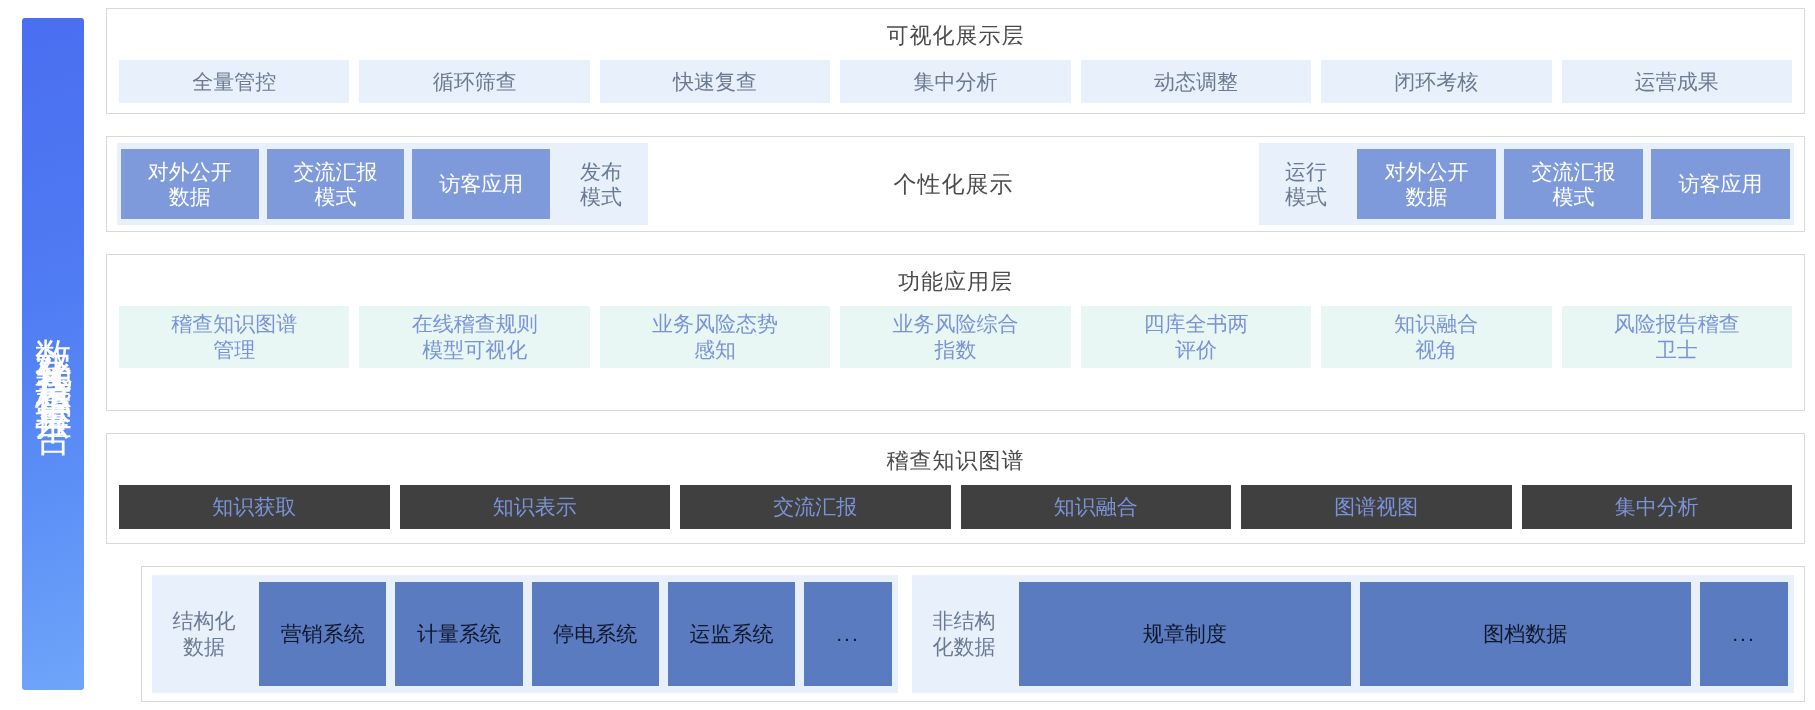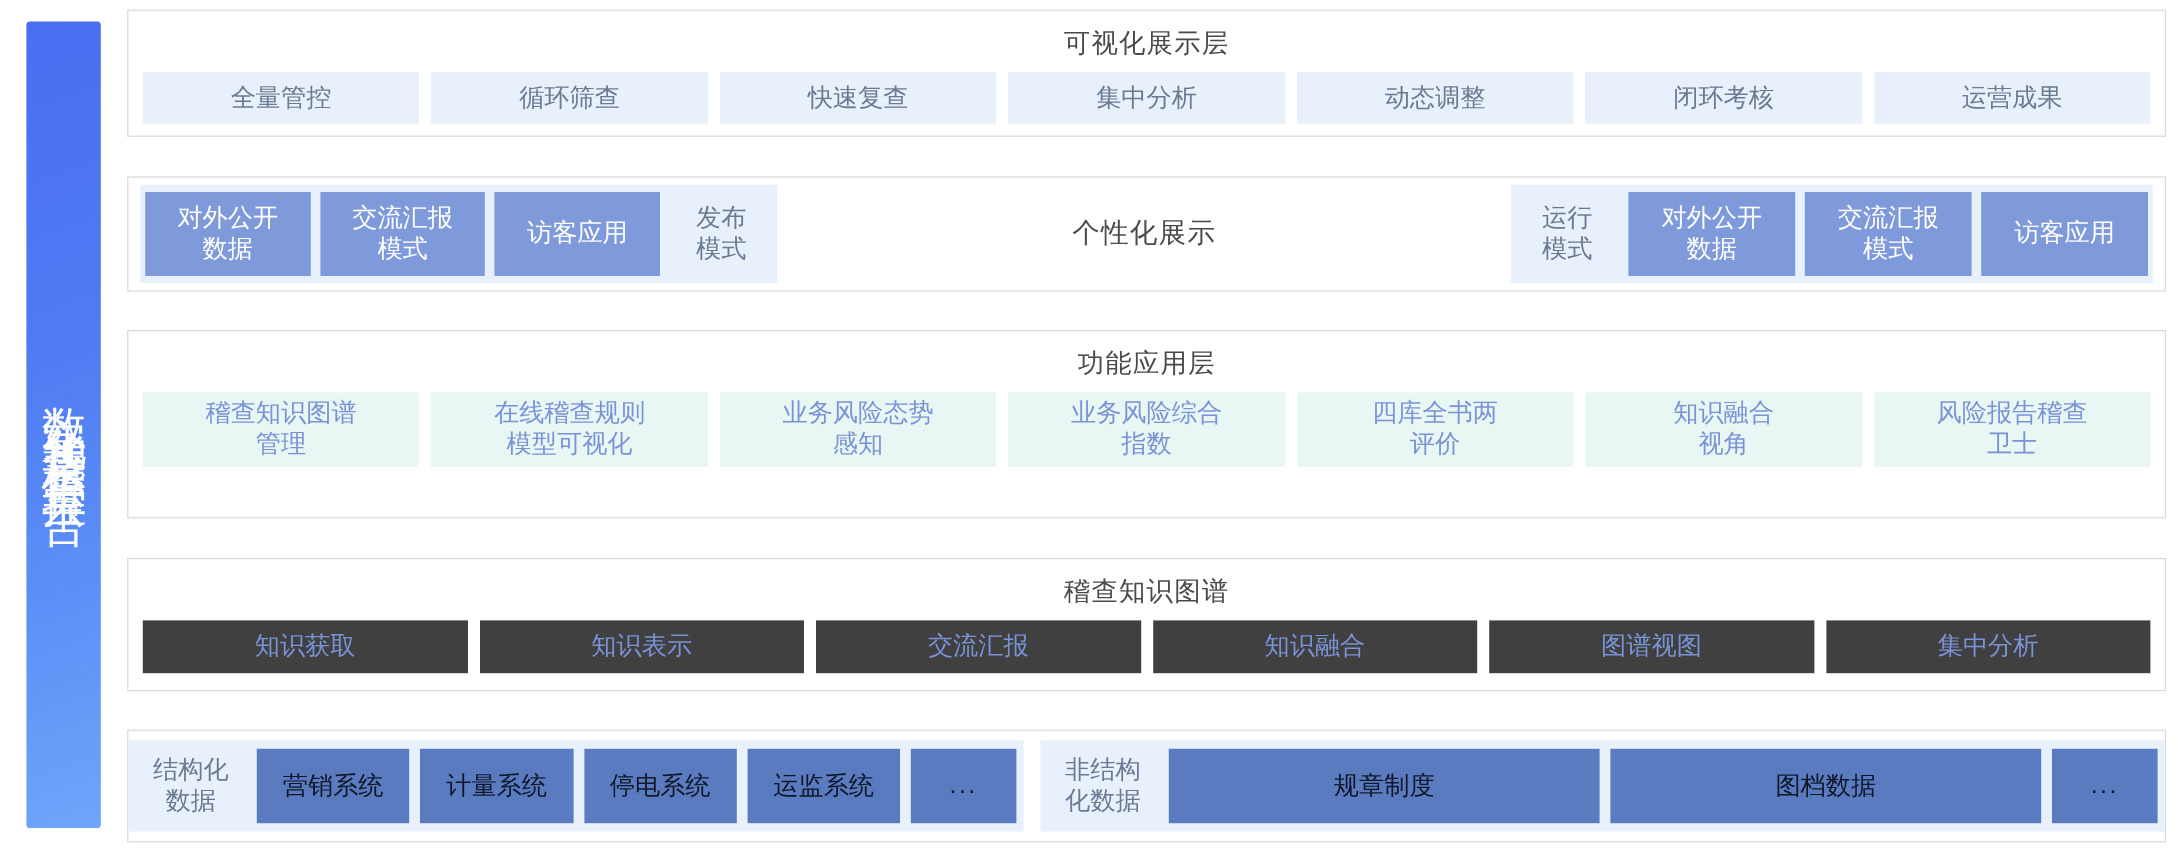--- a/index.html
+++ b/index.html
@@ -147,21 +147,21 @@
   
   .layer-kg { height: 111px; padding: 8px 12px 10px 12px; }
   .layer-kg .layer-title { margin: 4px 0 9px 0; }
   .layer-kg .row { gap: 10px; height: 44px; }
   .layer-kg .cell {
     background: #404040;
     color: #7a93d6;
   }
 
   
-  .layer-data { height: 94px; padding: 8px 0; }
+  .layer-data { height: 136px; padding: 8px 10px; margin-left: 35px; }
   .layer-data .row { height: 100%; gap: 14px; }
 
   .data-group {
     background: #e7f0fb;
     display: flex;
     align-items: stretch;
     padding: 7px 6px;
     gap: 9px;
   }
   .data-group.structured    { flex: 0 0 746px; }

